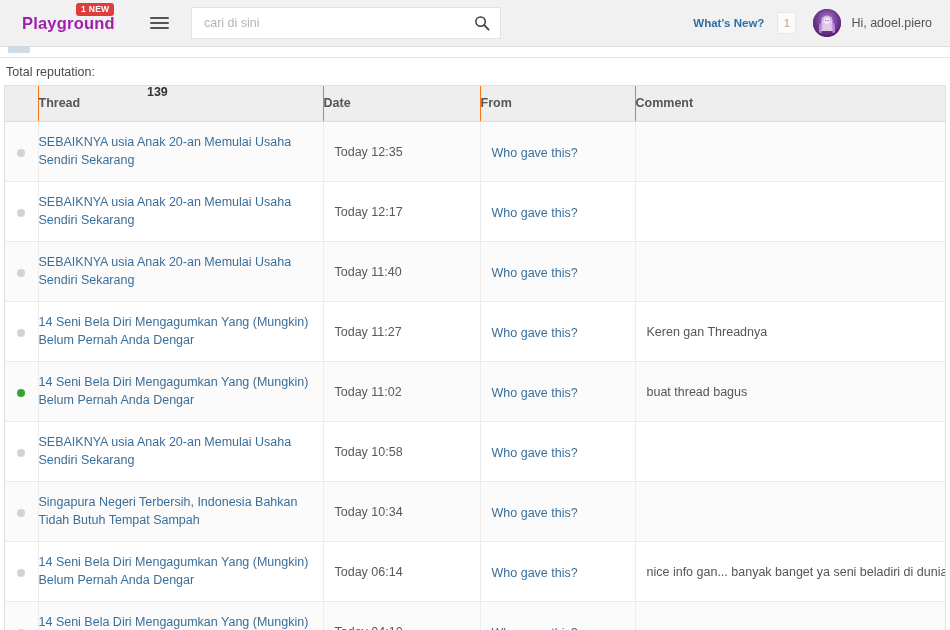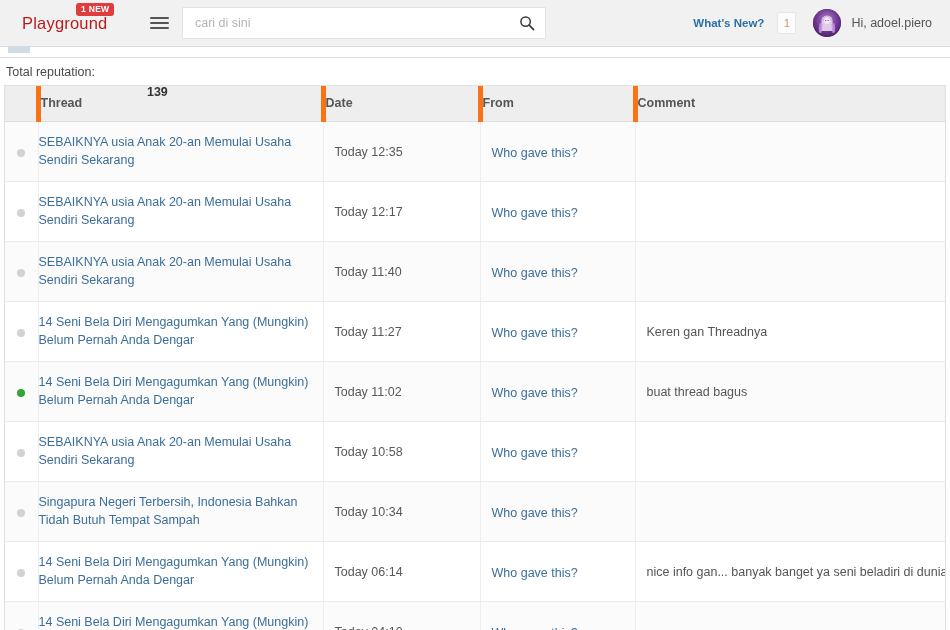--- a/index.html
+++ b/index.html
@@ -27,22 +27,22 @@
     position: relative;
     width: 140px;
     height: 47px;
     display: flex;
     align-items: center;
     padding-left: 22px;
     flex: none;
   }
   .brand-title {
     font-size: 16.5px;
-    color: #b91c1c;
-    font-weight: normal;
+    color: #a21caf;
+    font-weight: bold;
     letter-spacing: .2px;
     line-height: 1;
   }
   .new-badge {
     position: absolute;
     left: 76px;
     top: 3px;
     background: #dd3d3d;
     color: #ffffff;
     font-size: 8.5px;
@@ -67,28 +67,28 @@
   .menu-btn span {
     display: block;
     width: 19px;
     height: 2px;
     background: #555555;
     border-radius: 1px;
   }
 
   .search-box {
     position: relative;
-    width: 364px;
+    width: 310px;
     height: 32px;
     background: #ffffff;
     border: 1px solid #e3e3e3;
     display: flex;
     align-items: center;
     flex: none;
-    margin-left: 4px;
+    margin-left: 13px;
   }
   .search-input {
     border: 0;
     outline: 0;
     background: transparent;
     width: 100%;
     height: 100%;
     padding: 0 34px 0 12px;
     font-size: 12.5px;
     color: #555555;
@@ -193,21 +193,21 @@
     table-layout: fixed;
   }
   table.rep-table th {
     background: #eeeeee;
     text-align: left;
     font-size: 12.5px;
     font-weight: bold;
     color: #555555;
     padding: 10px 0 11px 0;
     border-bottom: 1px solid #dedede;
-    border-right: 5px solid #f97316;
+    border-right: 1px solid #f97316;
     vertical-align: middle;
   }
   table.rep-table th:last-child { border-right: none; }
 
   col.c-dot    { width: 33px;  }
   col.c-thread { width: 285px; }
   col.c-date   { width: 157px; }
   col.c-from   { width: 155px; }
   col.c-comment{ width: auto;  }
 

